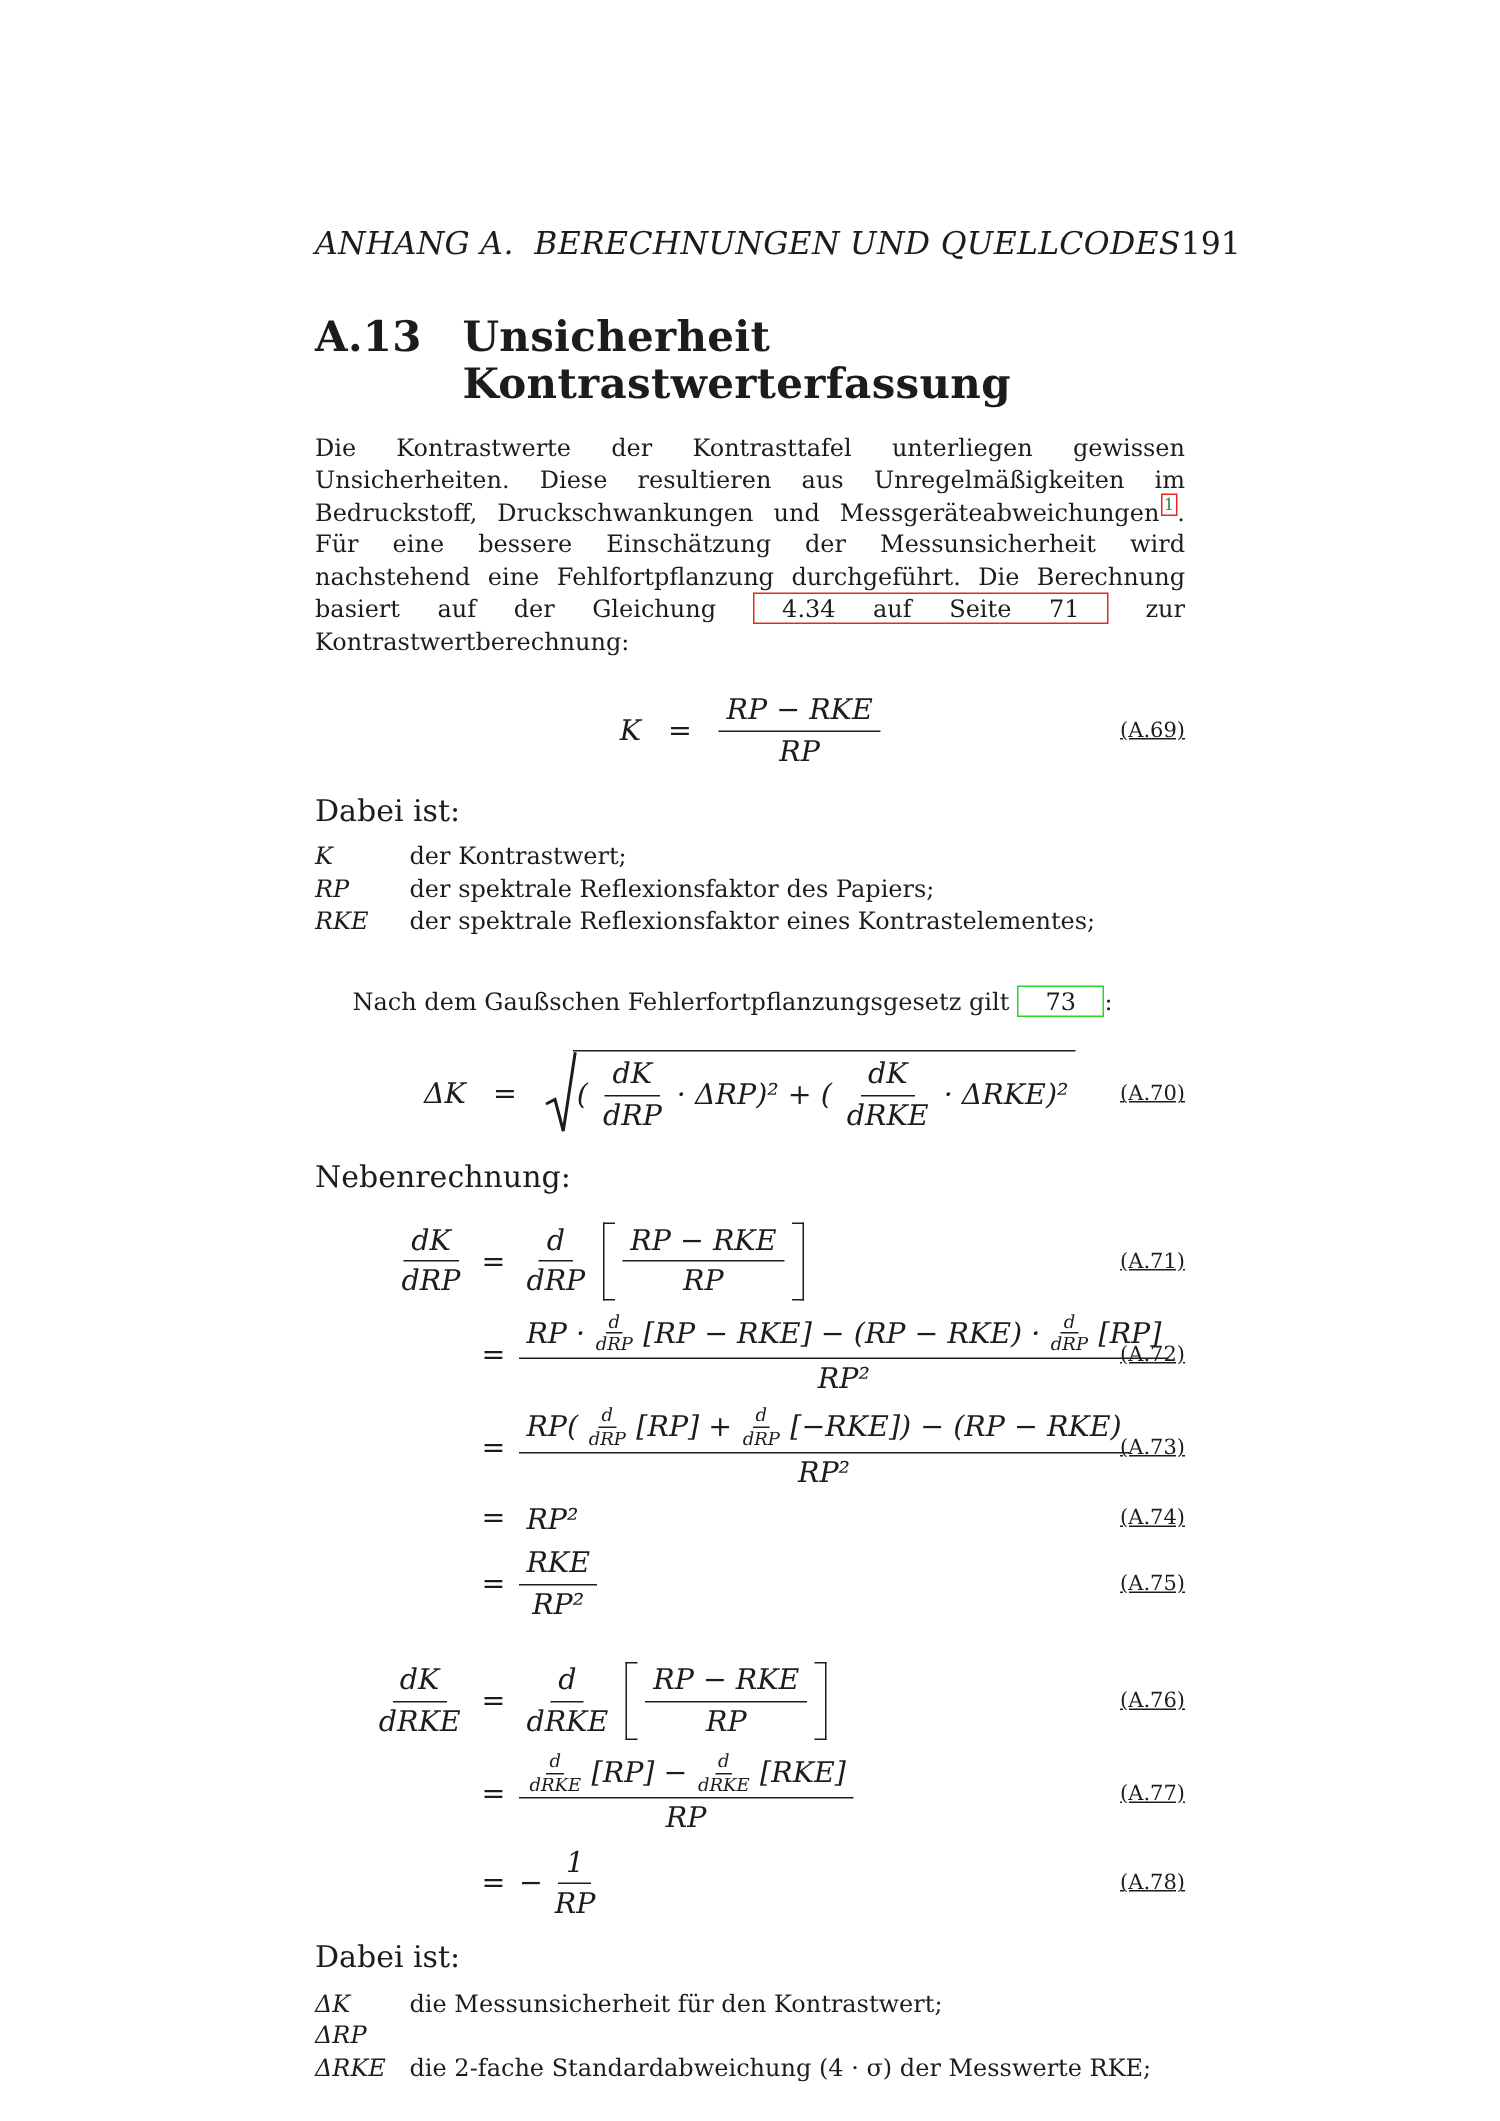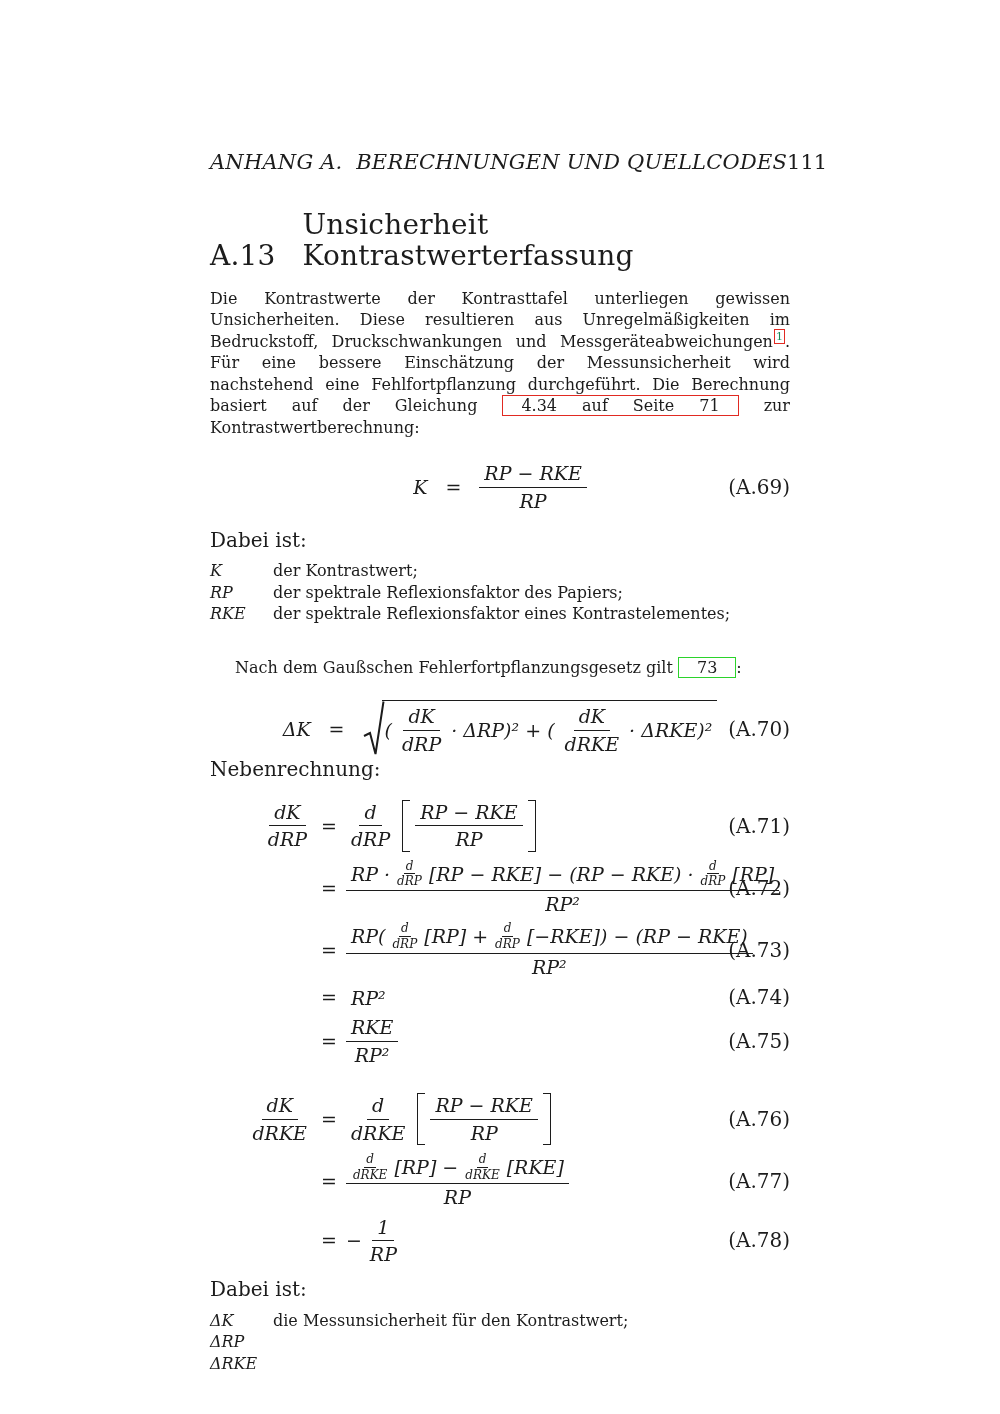--- a/index.html
+++ b/index.html
@@ -9,22 +9,22 @@
   .page { width: 1000px; height: 1414px; background: #fff; position: relative; overflow: hidden; }
   .content { position: absolute; left: 210px; top: 0; width: 580px; padding-top: 150px; }
 
   
   .running-header { display: flex; justify-content: space-between; align-items: baseline;
     font-size: 21px; }
   .rh-left { font-style: italic; white-space: pre; letter-spacing: 0.2px; }
   .rh-right { font-style: normal; }
 
   
-  .section-heading { display: flex; gap: 27px; font-weight: normal; font-size: 28px;
-    line-height: 1.1; margin-top: 36px; letter-spacing: 0.2px; align-items: flex-end; }
+  .section-heading { display: flex; gap: 27px; font-weight: bold; font-size: 28px;
+    line-height: 1.1; margin-top: 36px; letter-spacing: 0.2px; }
 
   
   .body-par { font-size: 16px; line-height: 21.5px; text-align: justify; margin-top: 16px; }
   .par-indent { text-indent: 25px; }
   .plain-line { font-size: 20px; line-height: 21.5px; }
 
   .fn-ref { color: var(--footnote_green, #1d8a58); border: 1.2px solid var(--link_red, #e12a22);
     font-size: 11px; vertical-align: super; line-height: 0; padding: 0 1px; margin-left: 1px; cursor: pointer; }
   .ref-box { border: 1.3px solid var(--link_red, #e12a22); padding: 0 18px; cursor: pointer; }
   .cite-box { border: 1.4px solid var(--cite_green, #2bd32b); padding: 0 18px; cursor: pointer; }
@@ -32,21 +32,21 @@
   
   .def-list { margin-top: 9px; font-size: 16px; line-height: 21.5px; }
   .def-row { display: grid; grid-template-columns: 63px 1fr; }
   .def-sym { font-style: italic; }
 
   
   .eq-row { position: relative; display: flex; align-items: center; font-size: 19px; }
   .eq-centered { justify-content: center; }
   .eq-center-content { display: inline-flex; align-items: center; gap: 9px; }
   .eq-label { position: absolute; right: 0; top: 50%; transform: translateY(-50%);
-    font-size: 20px; font-style: normal; }
+    font-size: 14px; font-style: normal; text-decoration: underline; }
   .mi { font-style: italic; }
   .rel { font-style: normal; margin: 0 9px; }
   .eq-lhs { display: inline-flex; justify-content: flex-end; align-items: center; width: 102px; flex: none; }
   .eq-rhs { display: inline-flex; align-items: center; }
 
   .frac { display: inline-flex; flex-direction: column; align-items: center; vertical-align: middle;
     line-height: 1.18; }
   .fnum { display: flex; align-items: center; justify-content: center; gap: 5px;
     border-bottom: 1.5px solid var(--ink, #1c1c1c); padding: 0 5px 2px; }
   .fden { display: flex; align-items: center; justify-content: center; gap: 5px; padding: 2px 5px 0; }
@@ -65,35 +65,35 @@
   .sqrt { display: inline-flex; align-items: flex-start; }
   .rad-svg { flex: none; margin-right: -3px; }
   .sqrt-body { display: inline-flex; align-items: center; gap: 5px;
     border-top: 1.8px solid var(--ink, #1c1c1c); padding: 4px 5px 0 3px; min-height: 54px; }
 
   
   #eq69 { margin-top: 24px; }
   #dabei1 { margin-top: 18px; }
   #gauss-par { margin-top: 32px; }
   #eq70 { margin-top: 22px; }
-  #nebenrechnung { margin-top: 1px; }
+  #nebenrechnung { margin-top: 16px; }
   #align1 { margin-top: 18px; }
   #align2 { margin-top: 26px; }
   .align-row { margin-bottom: 7px; }
   #dabei2 { margin-top: 14px; }
 </style>
 </head>
 <body>
 
 <div class="page">
   <div class="content">
 
     <div class="running-header">
       <span class="rh-left">ANHANG A.  BERECHNUNGEN UND QUELLCODES</span>
-      <span class="rh-right">111</span>
+      <span class="rh-right">191</span>
     </div>
 
     <h1 class="section-heading">
       <span>A.13</span>
       <span>Unsicherheit Kontrastwerterfassung</span>
     </h1>
 
     <p class="body-par"><span>Die Kontrastwerte der Kontrasttafel unterliegen gewissen Unsicherheiten. Diese resultieren aus Unregelmäßigkeiten im Bedruckstoff, Druckschwankungen und Messgeräteabweichungen</span><span class="fn-ref">1</span><span>. Für eine bessere Einschätzung der Messunsicherheit wird nachstehend eine Fehlfortpflanzung durchgeführt. Die Berechnung basiert auf der Gleichung </span><span class="ref-box">4.34 auf Seite 71</span><span> zur Kontrastwertberechnung:</span></p>
 
     <div class="eq-row eq-centered" id="eq69">
@@ -315,17 +315,18 @@
     <div class="def-list">
       <div class="def-row">
         <span class="def-sym">ΔK</span>
         <span class="def-desc">die Messunsicherheit für den Kontrastwert;</span>
       </div>
       <div class="def-row">
         <span class="def-sym">ΔRP</span>
       </div>
       <div class="def-row">
         <span class="def-sym">ΔRKE</span>
+        <span class="def-desc">die 2-fache Standardabweichung (4 · σ) der Messwerte RKE;</span>
       </div>
     </div>
 
   </div>
 </div>
 
 </body></html>

